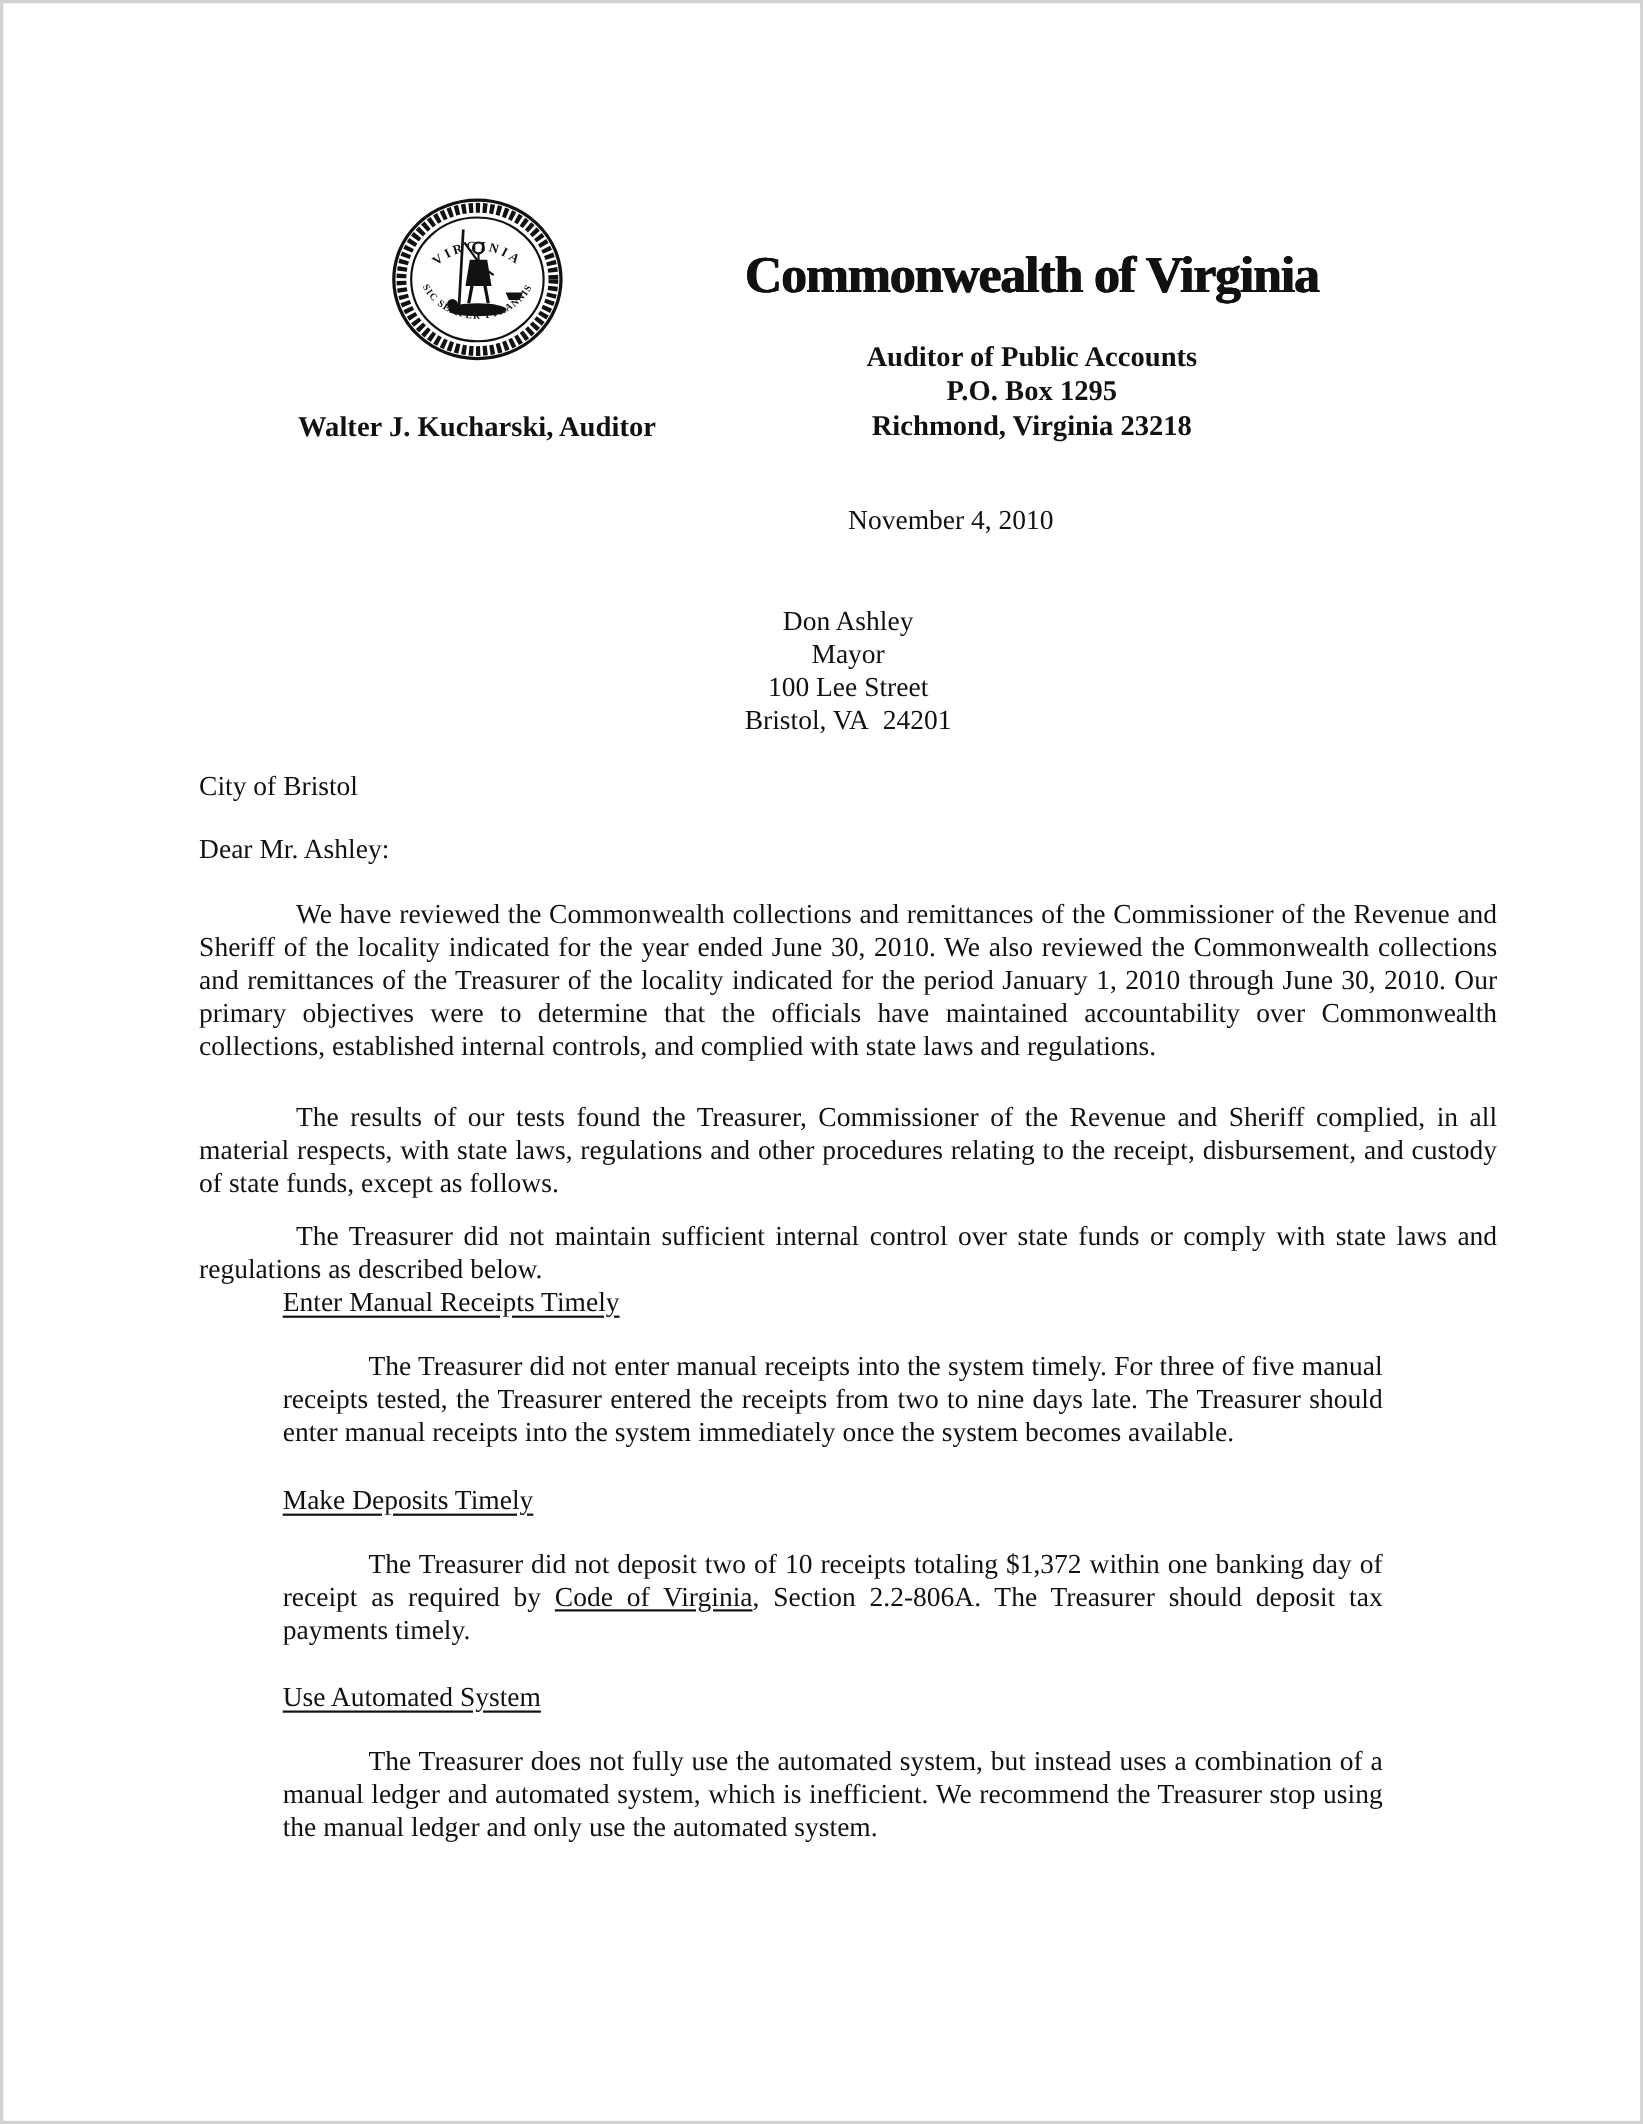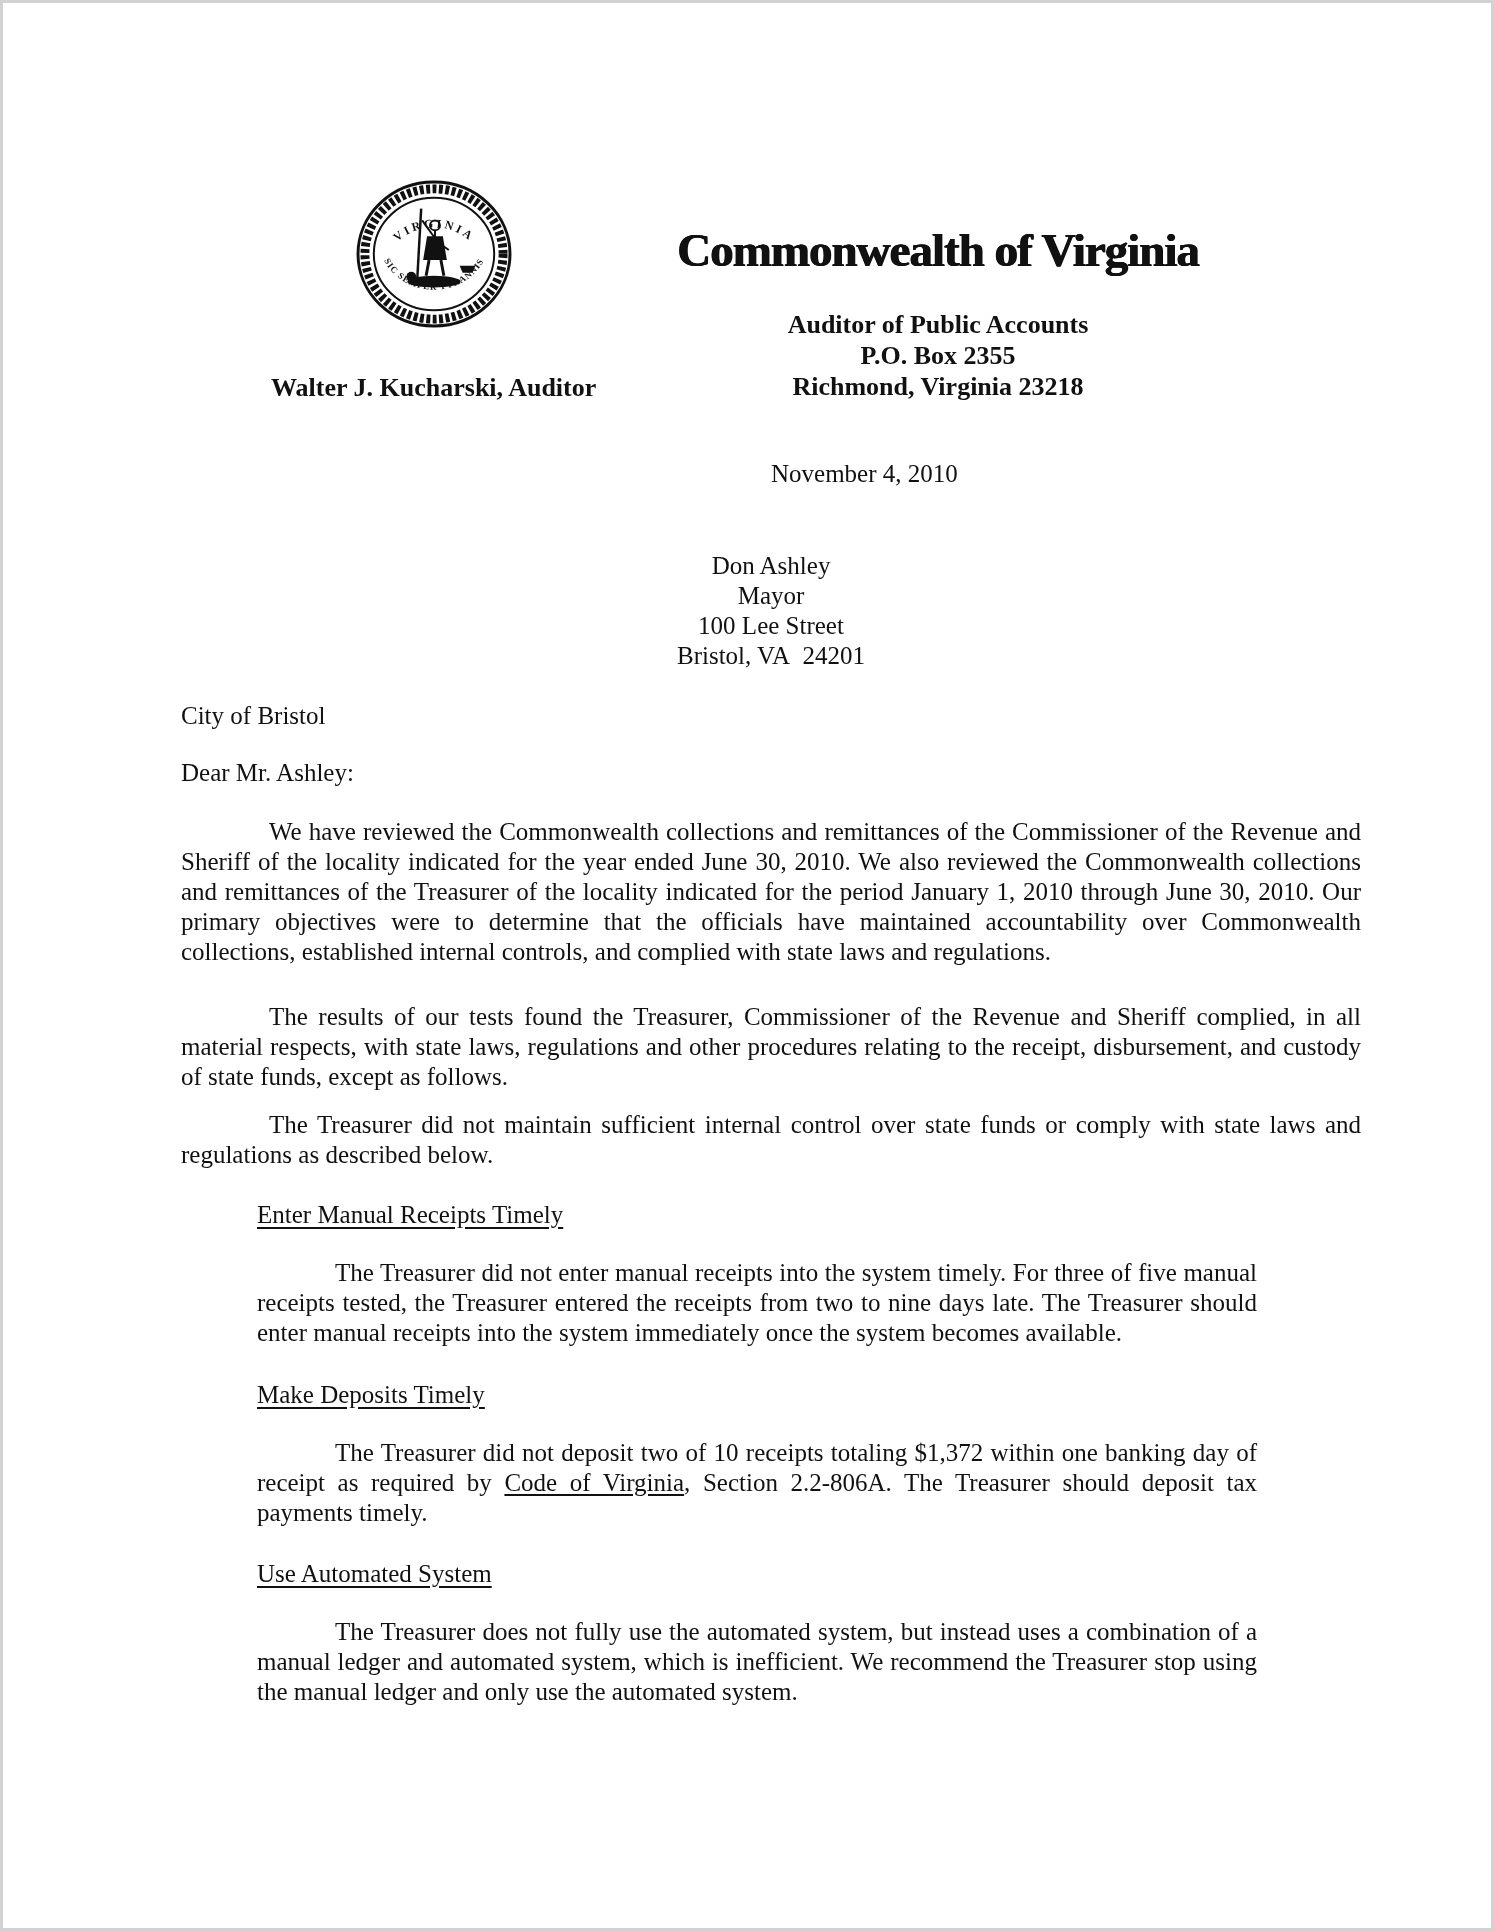--- a/index.html
+++ b/index.html
@@ -47,21 +47,20 @@
   .locality { margin-top: 30px; }
   .salutation { margin-top: 27px; }
   p.para {
     margin-top: 29px;
     text-align: justify;
     text-indent: 88px;
   }
   p.para-2 { margin-top: 35px; }
   p.para-3 { margin-top: 18px; }
   .section-heading {
-    margin-top: 30px;
     margin-left: 76px;
     text-decoration: underline;
     text-underline-offset: 4px;
   }
   .section-heading.s2 { margin-top: 32px; }
   .section-heading.s3 { margin-top: 31px; }
   p.section-body {
     margin-top: 28px;
     margin-left: 76px;
     margin-right: 104px;
@@ -106,21 +105,21 @@
         <ellipse cx="80" cy="104" rx="27" ry="6" fill="#111"></ellipse>
         <circle cx="57" cy="99" r="5" fill="#111"></circle>
         <path d="M106 88 h16 l-3 7 h-10 Z" fill="#111"></path>
       </g>
     </svg>
 
     <div class="lh-title">Commonwealth of Virginia</div>
 
     <div class="lh-office">
       <div>Auditor of Public Accounts</div>
-      <div>P.O. Box 2355</div>
+      <div>P.O. Box 1295</div>
       <div>Richmond, Virginia 23218</div>
     </div>
 
     <div class="lh-auditor">Walter J. Kucharski, Auditor</div>
 
     <div class="lh-date">November 4, 2010</div>
   </div>
 
   <div class="letter-body">
 

